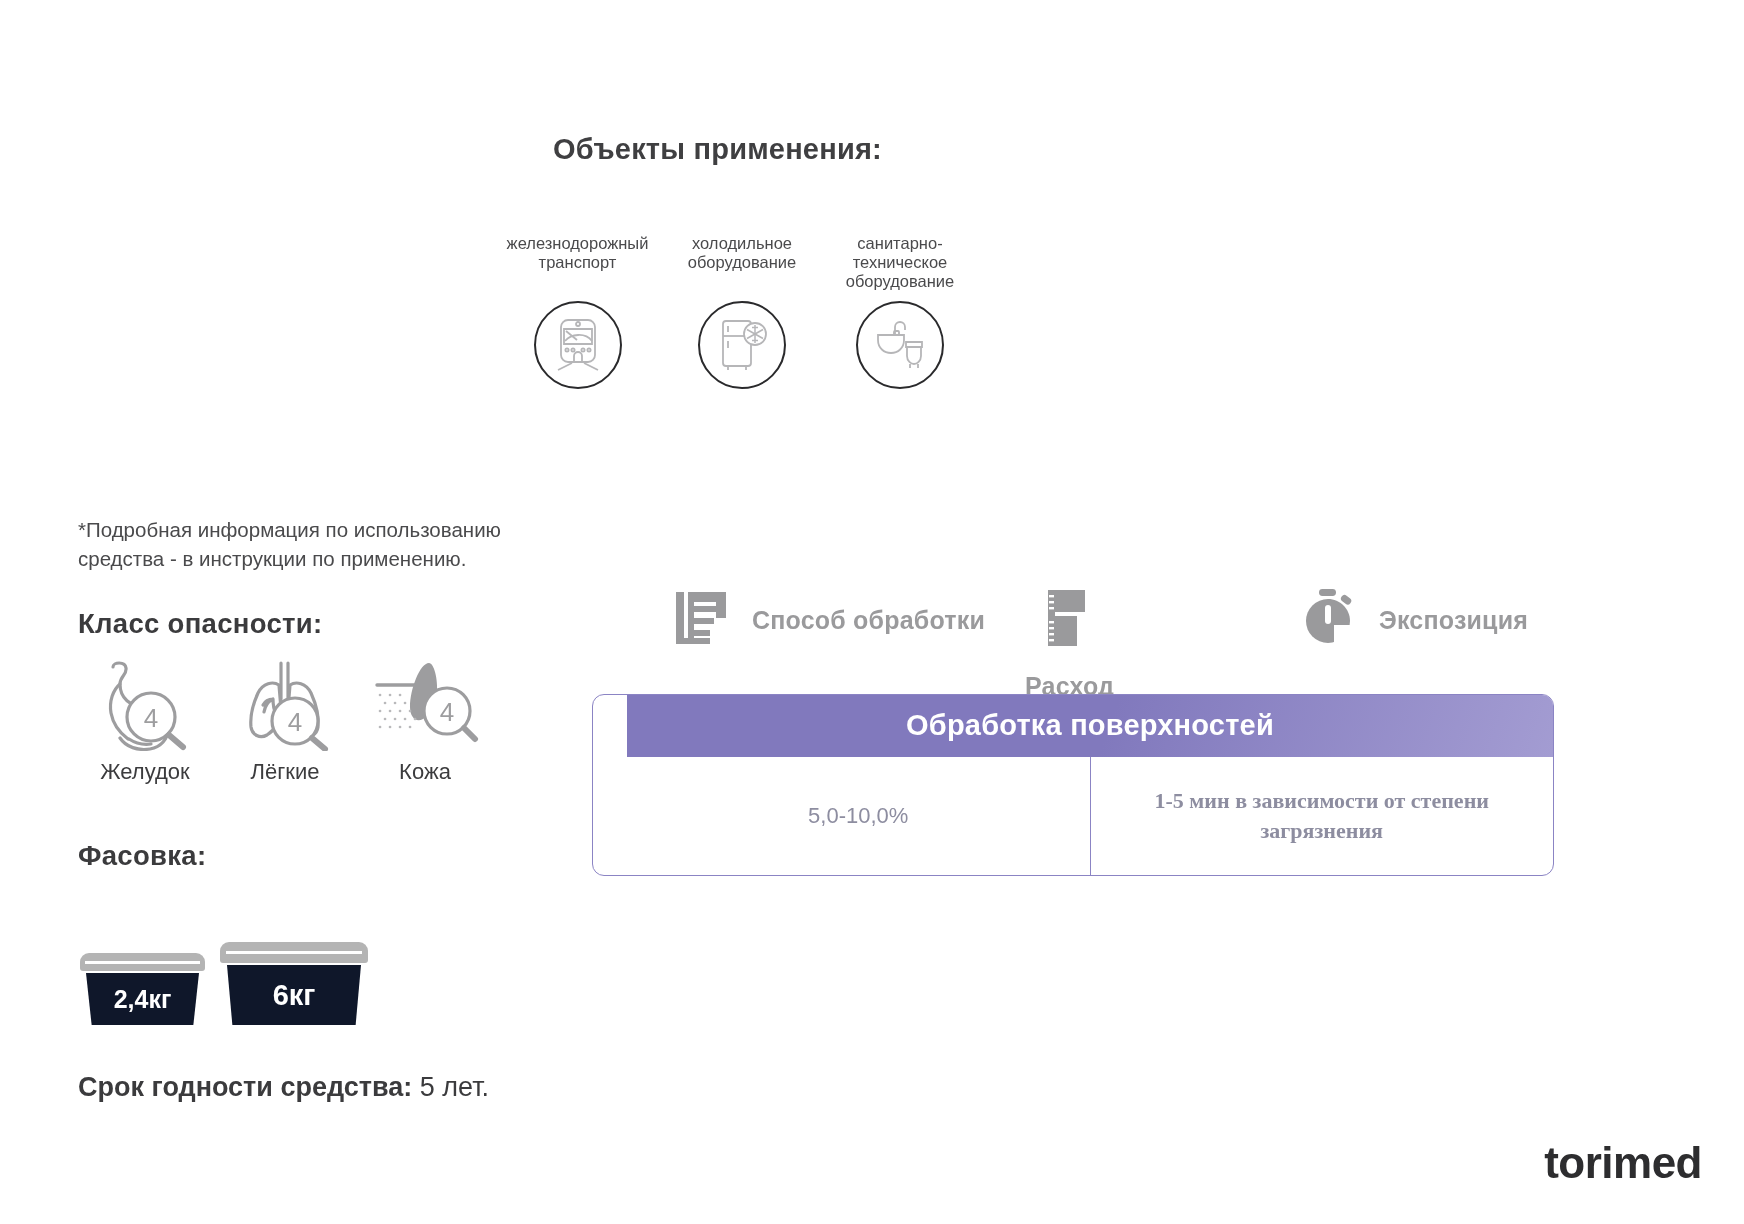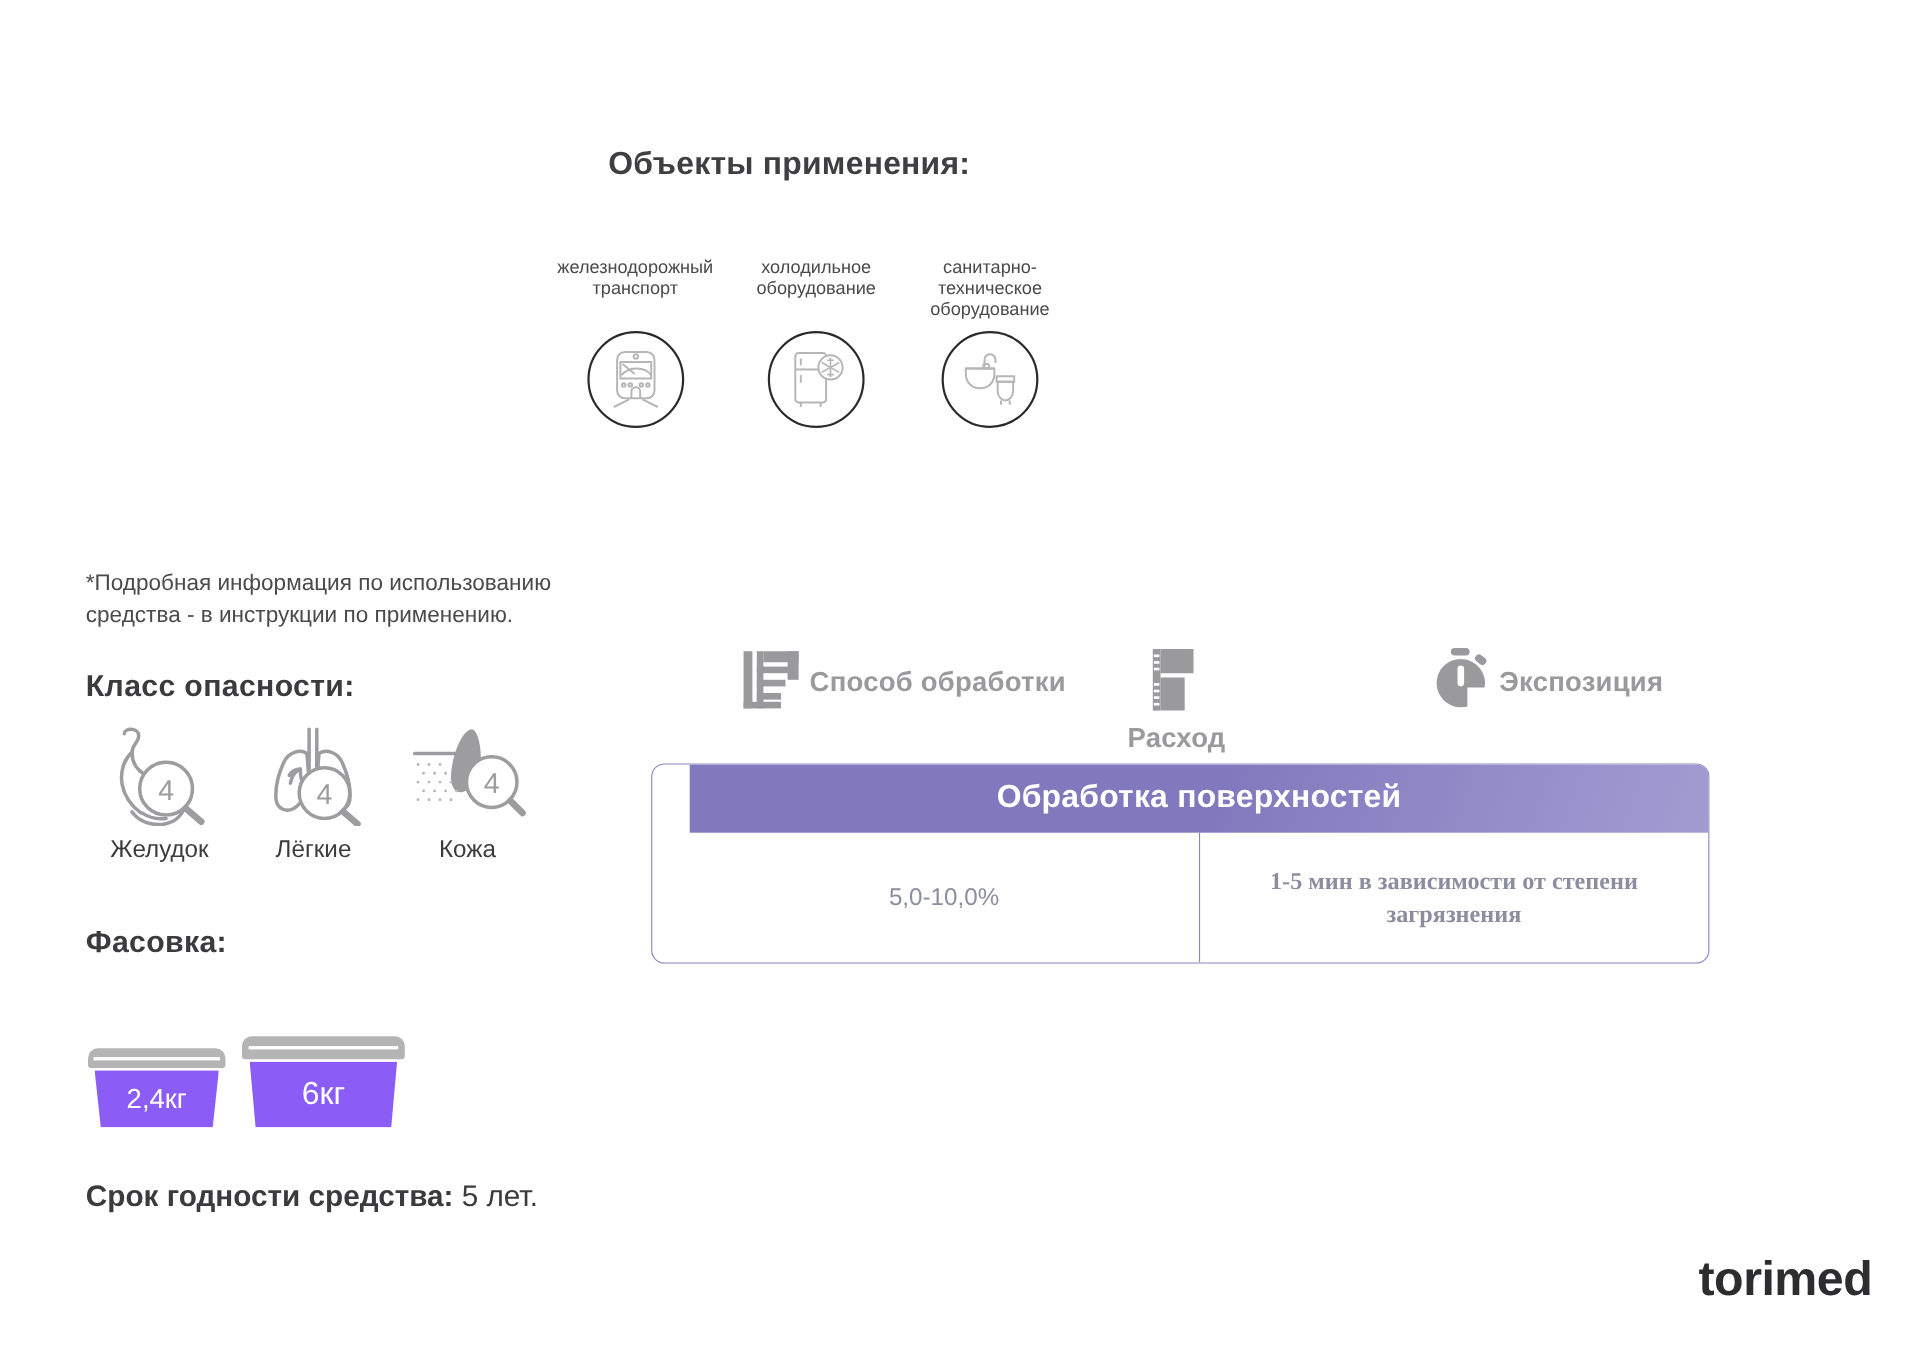--- a/index.html
+++ b/index.html
@@ -62,35 +62,35 @@
   .packs{position:absolute;left:80px;top:905px;width:340px;height:120px;}
   .bucket{position:absolute;bottom:0;}
   .bucket .lid{
     background:#b4b4b4;border-radius:9px 9px 3px 3px;
     position:relative;
   }
   .bucket .lid::after{
     content:"";position:absolute;left:4%;right:4%;top:45%;height:3px;background:#fff;
   }
   .bucket .body{
-    background:#8b5cf6;margin:2px auto 0;
+    background:#0f172a;margin:2px auto 0;
     display:flex;align-items:center;justify-content:center;
-    color:#ffffff;font-weight:normal;
+    color:#ffffff;font-weight:bold;
   }
   .b1{left:0;}
   .b1 .lid{width:125px;height:18px;}
   .b1 .body{width:113px;height:52px;font-size:25px;
     clip-path:polygon(0 0,100% 0,95% 100%,5% 100%);}
   .b2{left:140px;}
   .b2 .lid{width:148px;height:21px;}
   .b2 .body{width:134px;height:60px;font-size:29px;
     clip-path:polygon(0 0,100% 0,96% 100%,4% 100%);}
 
   
-  .t-head{position:absolute;top:588px;display:flex;align-items:center;gap:4px;}
+  .t-head{position:absolute;top:588px;display:flex;align-items:center;gap:20px;}
   .t-head .lbl{font-size:25px;color:#9a9a9c;font-weight:600;letter-spacing:.2px;}
   .th1{left:672px;}
   .th2{left:1025px;flex-direction:column;}
   .th3{left:1303px;}
 
   
   .table{
     position:absolute;left:592px;top:694px;width:926px;
     border:1.6px solid #8b84c4;border-radius:12px;overflow:hidden;background:#fff;padding-left:34px;
   }

